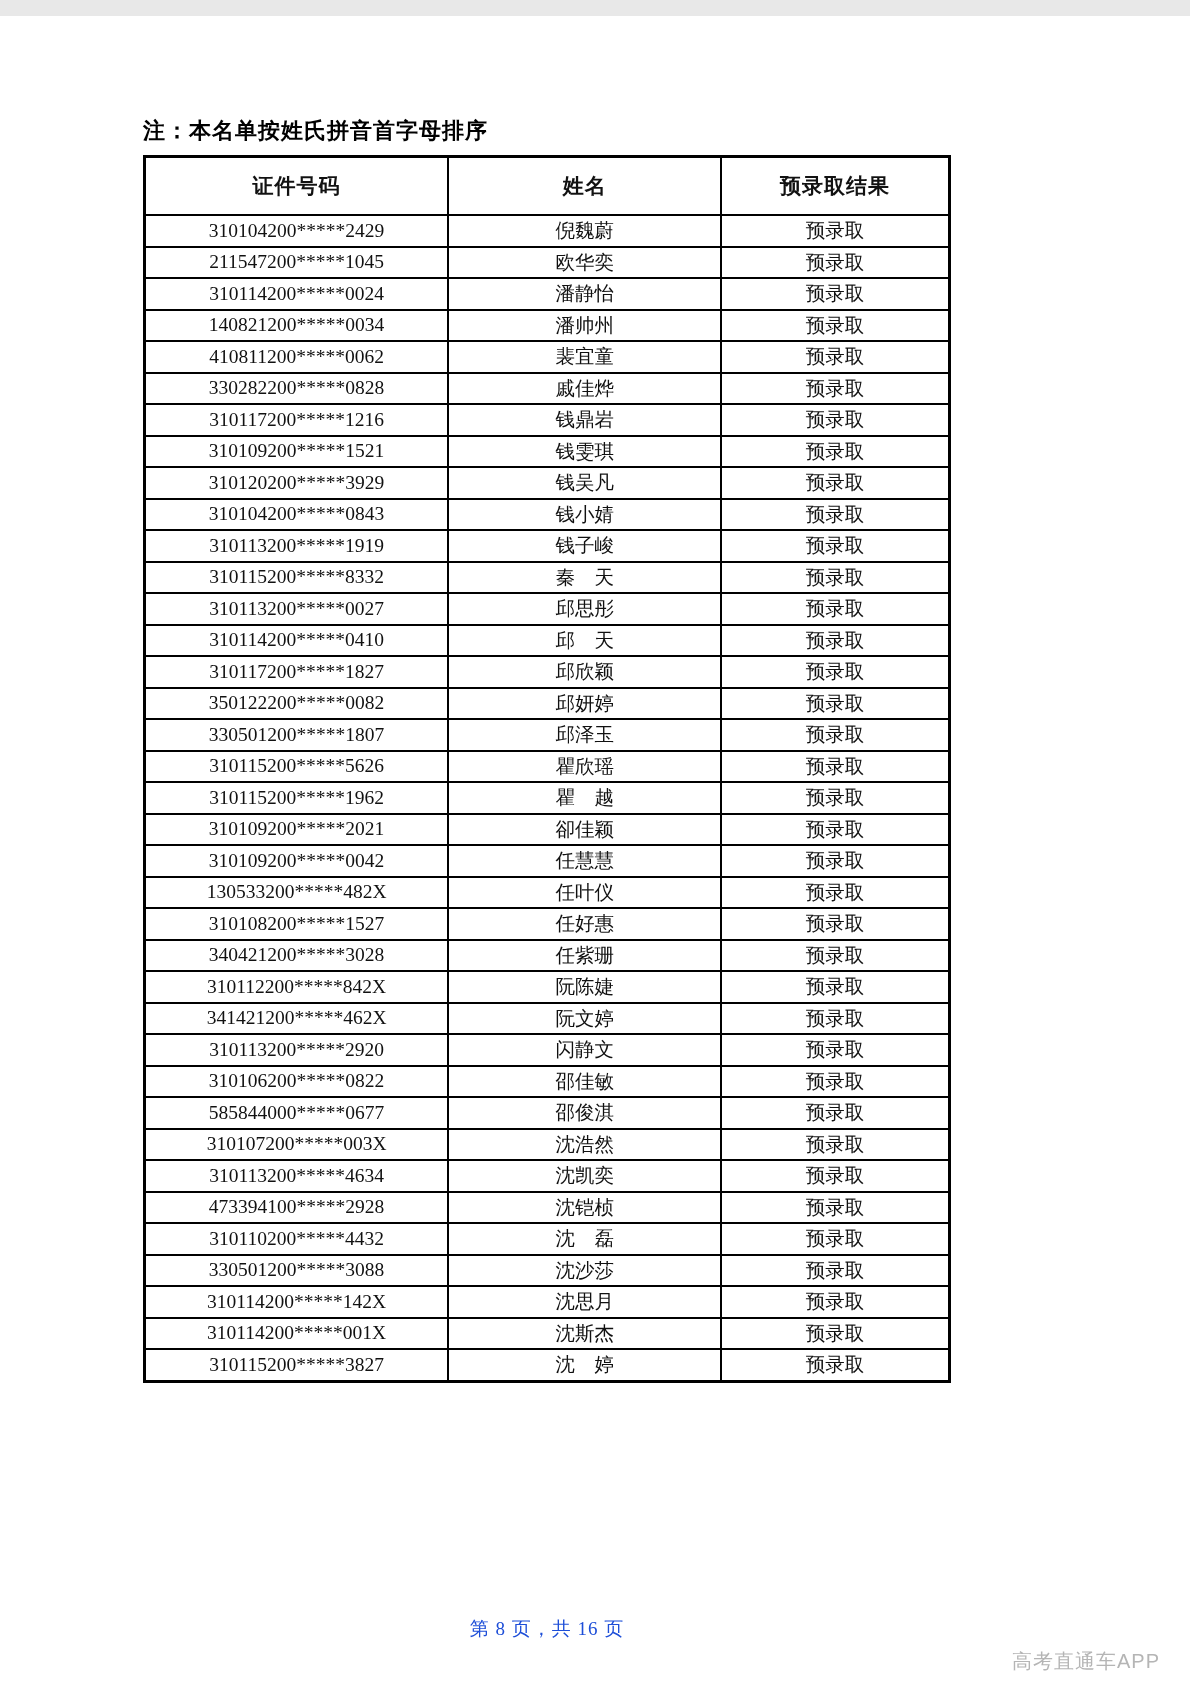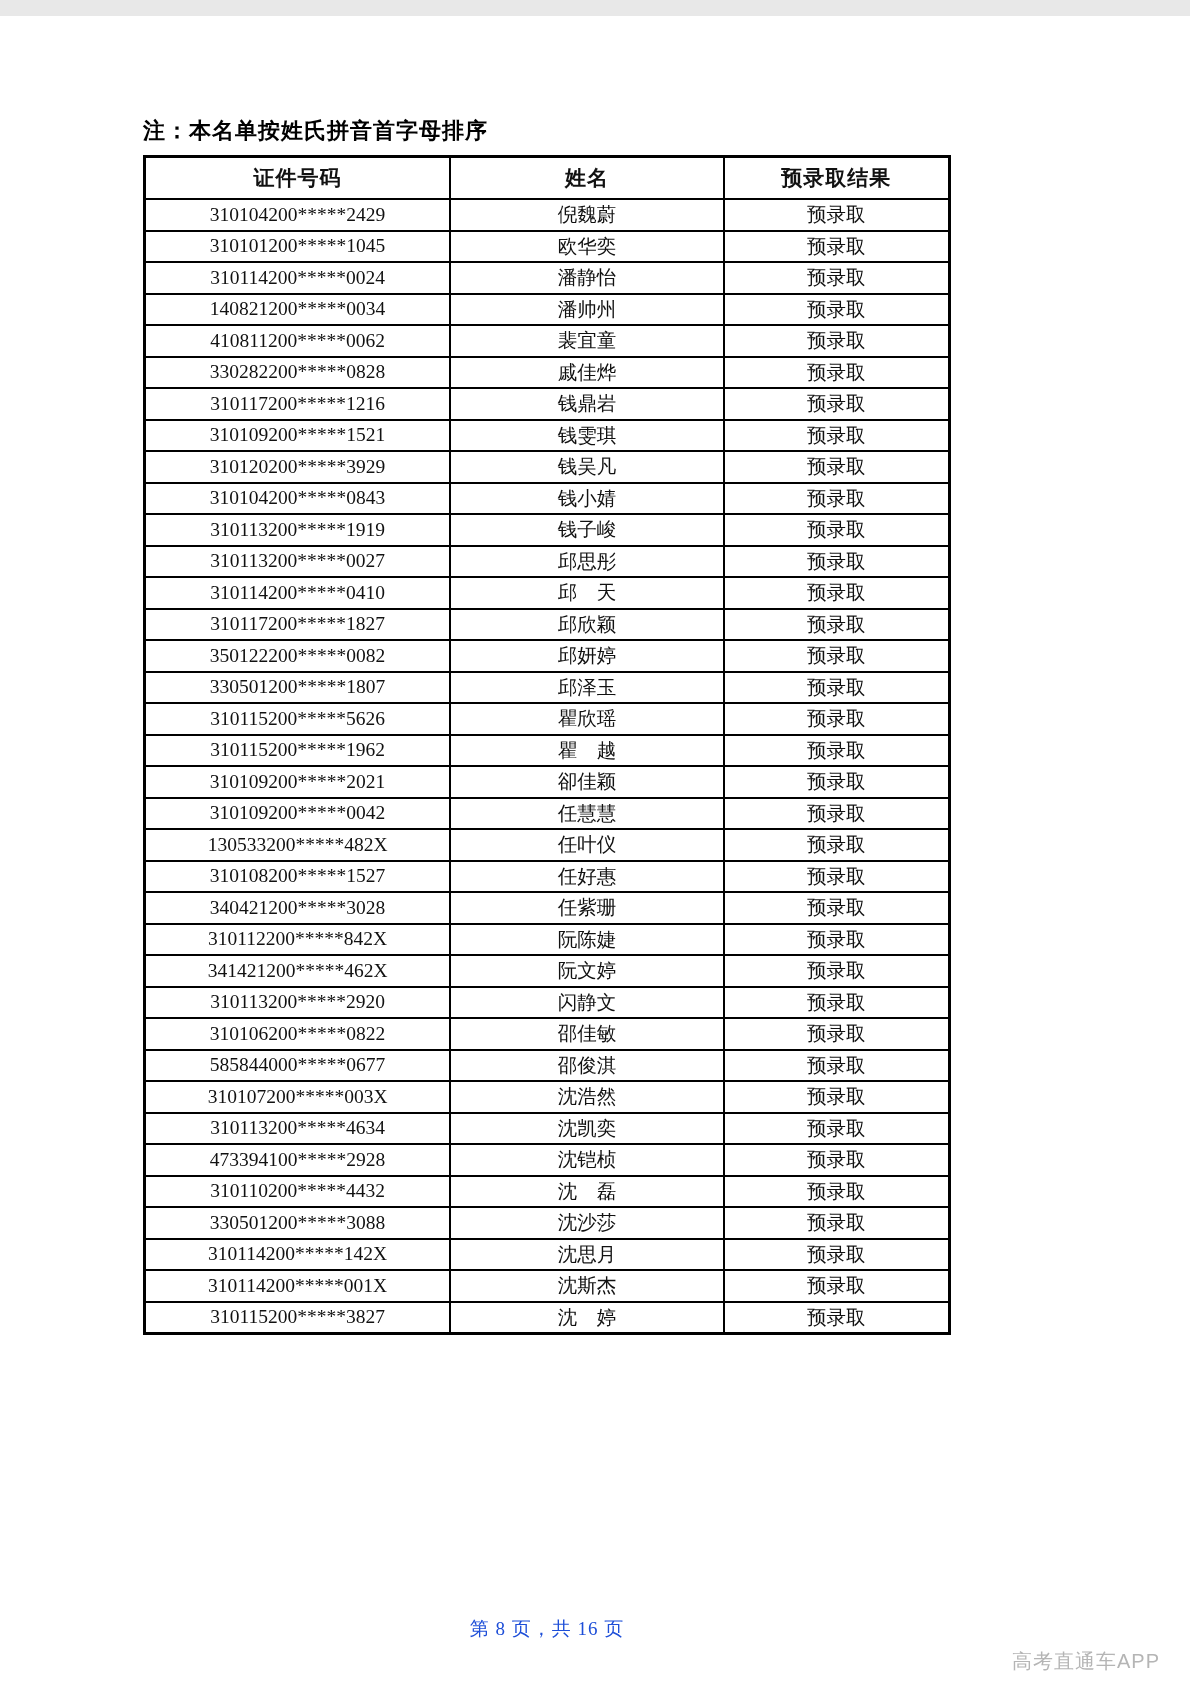--- a/index.html
+++ b/index.html
@@ -41,21 +41,21 @@
   table.roster {
     border-width: 3px;
   }
   table.roster th {
     height: 40px;
     font-size: 21px;
     font-weight: bold;
     text-align: center;
     vertical-align: middle;
     letter-spacing: 1px;
-    padding: 0;
+    padding: 8px;
   }
   table.roster td {
     height: 29.5px;
     font-size: 19.5px;
     text-align: center;
     vertical-align: middle;
     padding: 0;
     white-space: pre;
   }
   .col-id    { width: 38%; }
@@ -96,21 +96,21 @@
         <th class="col-result">预录取结果</th>
       </tr>
     </thead>
     <tbody>
         <tr>
           <td class="col-id">310104200*****2429</td>
           <td class="col-name">倪魏蔚</td>
           <td class="col-result">预录取</td>
         </tr>
         <tr>
-          <td class="col-id">310101200*****1045</td>
+          <td class="col-id">211547200*****1045</td>
           <td class="col-name">欧华奕</td>
           <td class="col-result">预录取</td>
         </tr>
         <tr>
           <td class="col-id">310114200*****0024</td>
           <td class="col-name">潘静怡</td>
           <td class="col-result">预录取</td>
         </tr>
         <tr>
           <td class="col-id">140821200*****0034</td>
@@ -146,20 +146,25 @@
           <td class="col-id">310104200*****0843</td>
           <td class="col-name">钱小婧</td>
           <td class="col-result">预录取</td>
         </tr>
         <tr>
           <td class="col-id">310113200*****1919</td>
           <td class="col-name">钱子峻</td>
           <td class="col-result">预录取</td>
         </tr>
         <tr>
+          <td class="col-id">310115200*****8332</td>
+          <td class="col-name">秦　天</td>
+          <td class="col-result">预录取</td>
+        </tr>
+        <tr>
           <td class="col-id">310113200*****0027</td>
           <td class="col-name">邱思彤</td>
           <td class="col-result">预录取</td>
         </tr>
         <tr>
           <td class="col-id">310114200*****0410</td>
           <td class="col-name">邱　天</td>
           <td class="col-result">预录取</td>
         </tr>
         <tr>

